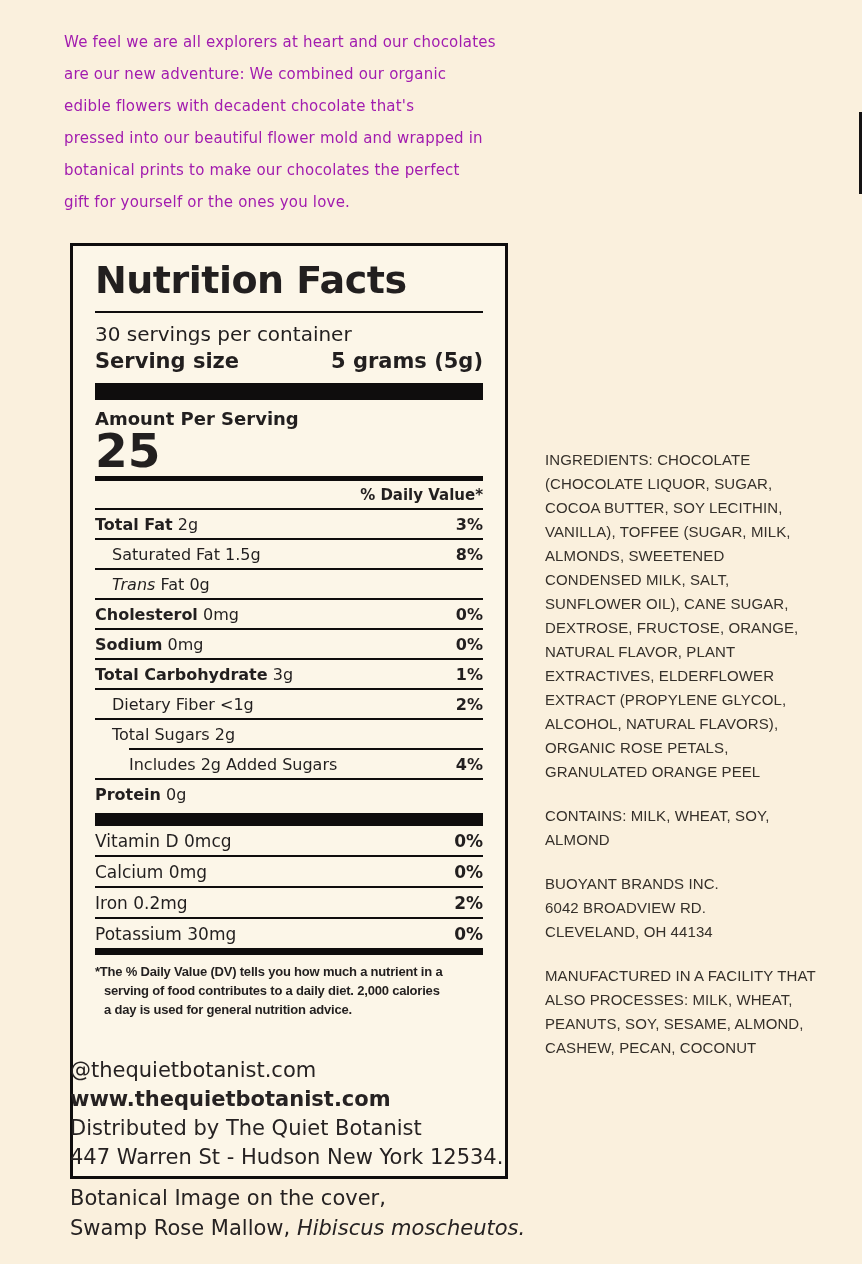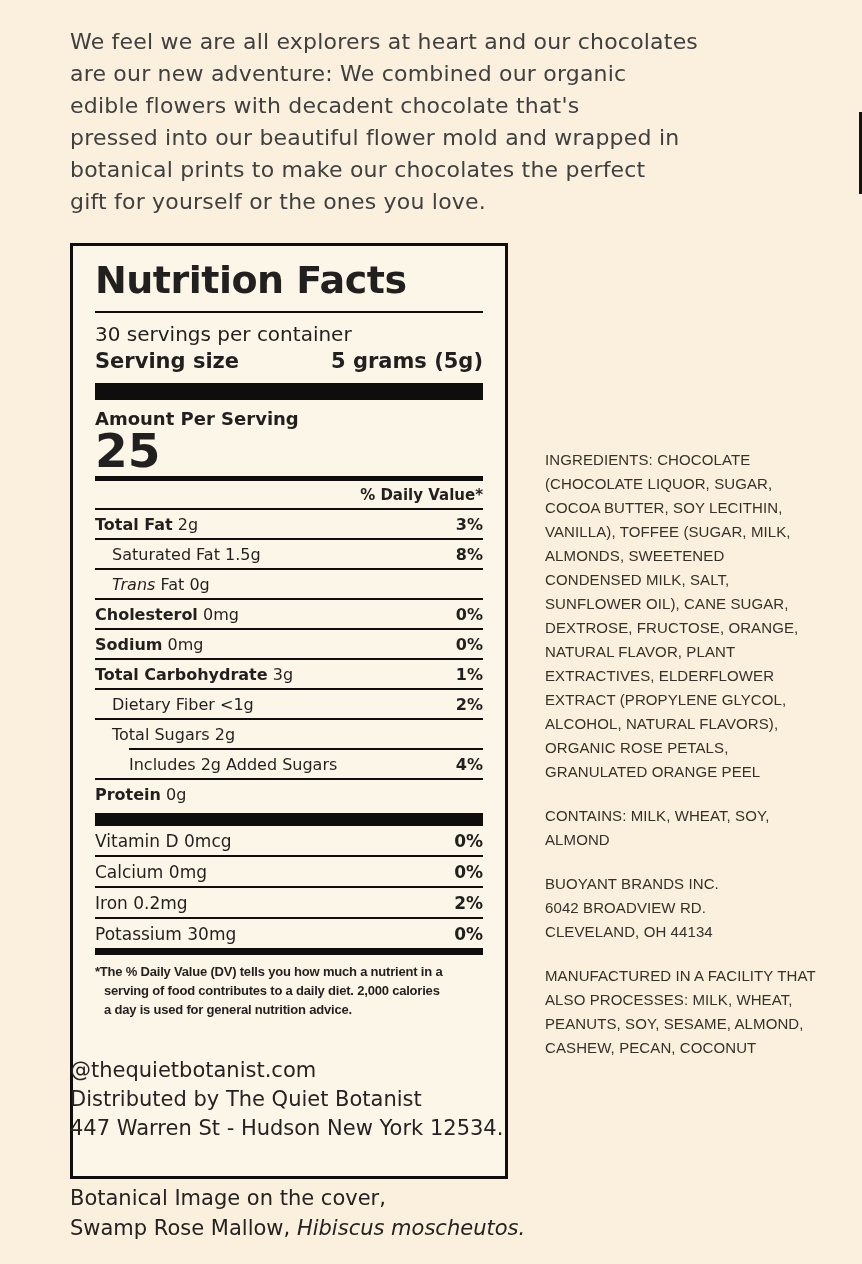--- a/index.html
+++ b/index.html
@@ -7,27 +7,27 @@
   body {
     background: #faf0dd;
     color: #221f1f;
     font-family: "DejaVu Sans", sans-serif;
     position: relative;
   }
 
   
   .intro {
     position: absolute;
-    left: 70px; top: 26px;
+    left: 64px; top: 26px;
     width: 770px;
-    font-size: 22px;
+    font-size: 15px;
     line-height: 32px;
     letter-spacing: 0.2px;
     white-space: pre-line;
-    color: #404040;
+    color: #a21caf;
   }
 
   
   .edge-mark {
     position: absolute;
     right: 0; top: 112px;
     width: 3px; height: 82px;
     background: #151313;
   }
 
@@ -276,20 +276,21 @@
 6042 BROADVIEW RD.
 CLEVELAND, OH 44134</div>
   <div class="blk">MANUFACTURED IN A FACILITY THAT
 ALSO PROCESSES: MILK, WHEAT,
 PEANUTS, SOY, SESAME, ALMOND,
 CASHEW, PECAN, COCONUT</div>
 </div>
 
 <div class="footer">
   <div>@thequietbotanist.com</div>
+  <div class="bold">www.thequietbotanist.com</div>
   <div>Distributed by The Quiet Botanist</div>
   <div>447 Warren St - Hudson New York 12534.</div>
 </div>
 
 <div class="botanical">
   <div>Botanical Image on the cover,</div>
   <div><span>Swamp Rose Mallow, </span><i>Hibiscus moscheutos.</i></div>
 </div>
 
 </body></html>

